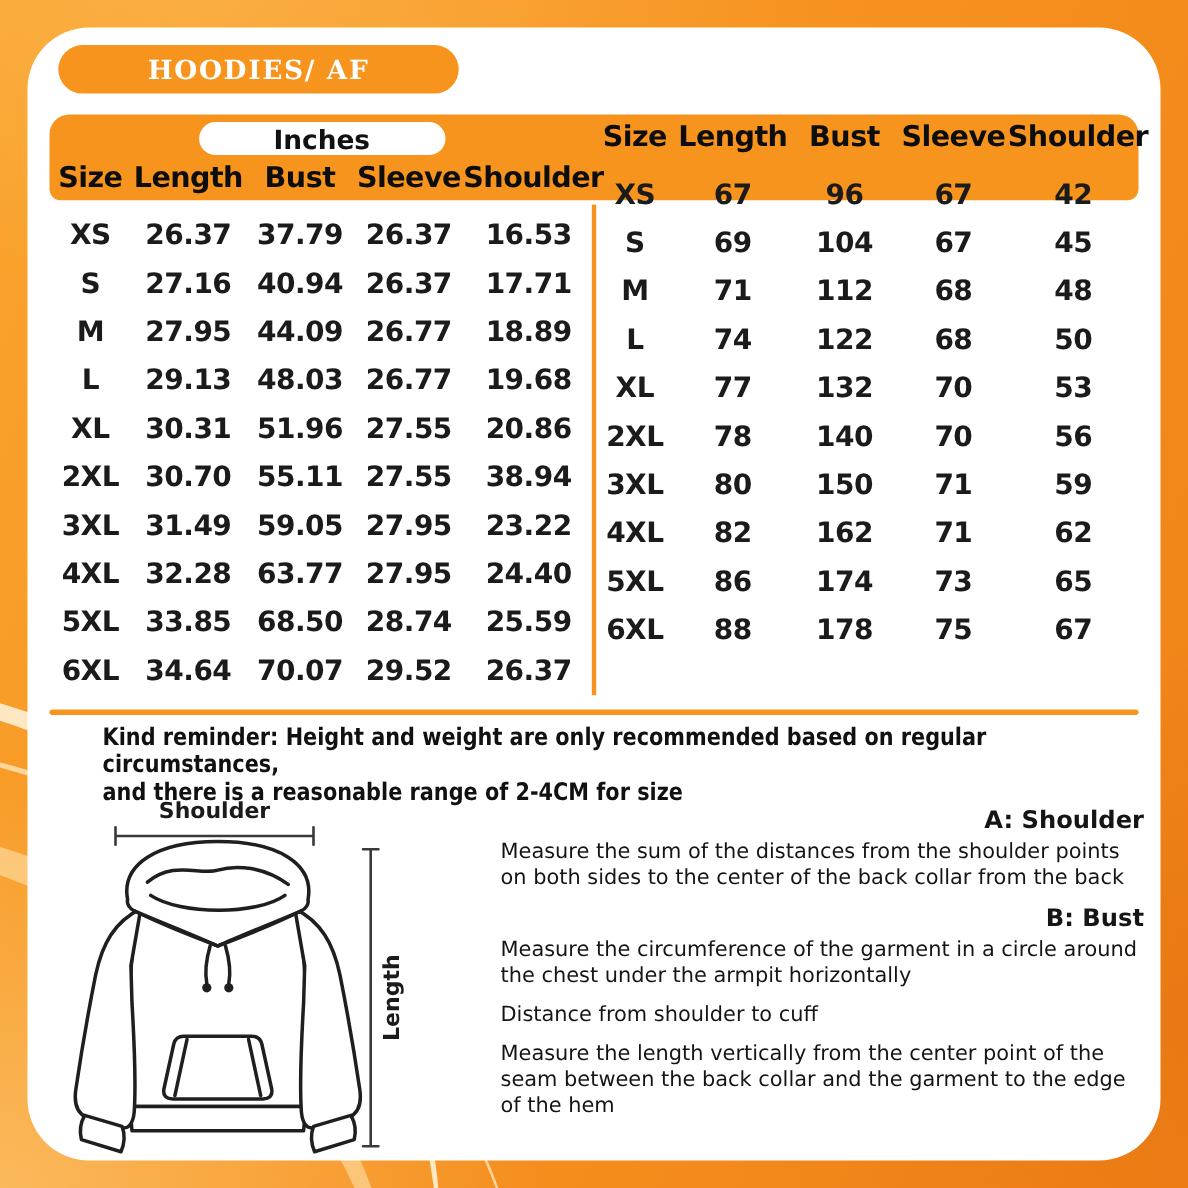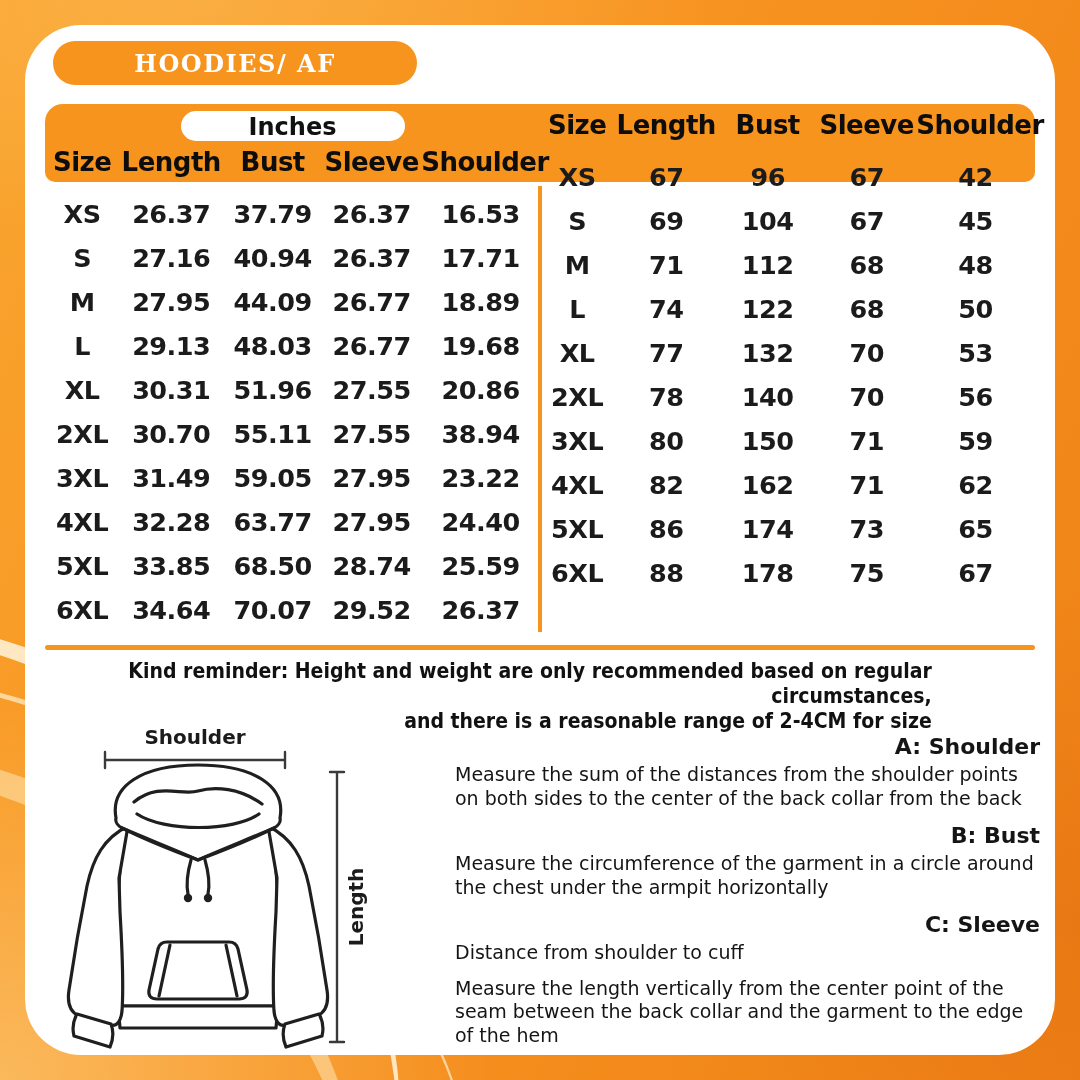--- a/index.html
+++ b/index.html
@@ -33,21 +33,21 @@
   th:nth-child(2),td:nth-child(2){width:21%;}
   th:nth-child(3),td:nth-child(3){width:20%;text-align:center;}
   th:nth-child(4),td:nth-child(4){width:20%;}
   th:nth-child(5),td:nth-child(5){width:24%;}
   tbody td{height:44px;text-align:center;vertical-align:middle;font-size:25.5px;font-weight:700;color:#1b1b1b;padding:0;letter-spacing:-0.5px;}
   tbody tr:first-child td{padding-top:10px;}
   .v-divider{position:absolute;left:493px;top:82px;width:4px;height:446px;background:#F7941E;}
 
   .h-rule{position:absolute;left:20px;top:620px;width:990px;height:5px;background:#F7941E;border-radius:3px;}
 
-  .reminder{position:absolute;left:0;top:633px;width:975px;text-align:right;color:#111;}
+  .reminder{position:absolute;left:0;top:633px;width:975px;text-align:left;color:#111;}
   .reminder .inner{display:inline-block;transform:scaleX(0.86);transform-origin:center;font-weight:700;font-size:22px;line-height:25px;}
 
   .diagram{position:absolute;left:33px;top:703px;width:312px;height:334px;}
   .diagram svg{width:100%;height:100%;}
 
   .measures{position:absolute;left:430px;top:708px;width:585px;color:#151515;}
   .m-item{margin-bottom:12px;}
   .m-head{font-size:22px;font-weight:700;line-height:27px;margin:0 0 3px 16px;text-align:right;}
   .m-desc{font-size:19px;font-weight:400;line-height:23.5px;margin:0;}
 </style>
@@ -296,21 +296,20 @@
     <div class="measures">
       <div class="m-item">
         <p class="m-head">A: Shoulder</p>
         <p class="m-desc">Measure the sum of the distances from the shoulder points on both sides to the center of the back collar from the back</p>
       </div>
       <div class="m-item">
         <p class="m-head">B: Bust</p>
         <p class="m-desc">Measure the circumference of the garment in a circle around the chest under the armpit horizontally</p>
       </div>
       <div class="m-item">
-        <p class="m-head">C: Sleeve</p>
         <p class="m-desc">Distance from shoulder to cuff</p>
       </div>
       <div class="m-item">
         <p class="m-desc">Measure the length vertically from the center point of the seam between the back collar and the garment to the edge of the hem</p>
       </div>
     </div>
 
   </div>
 </div>
 

